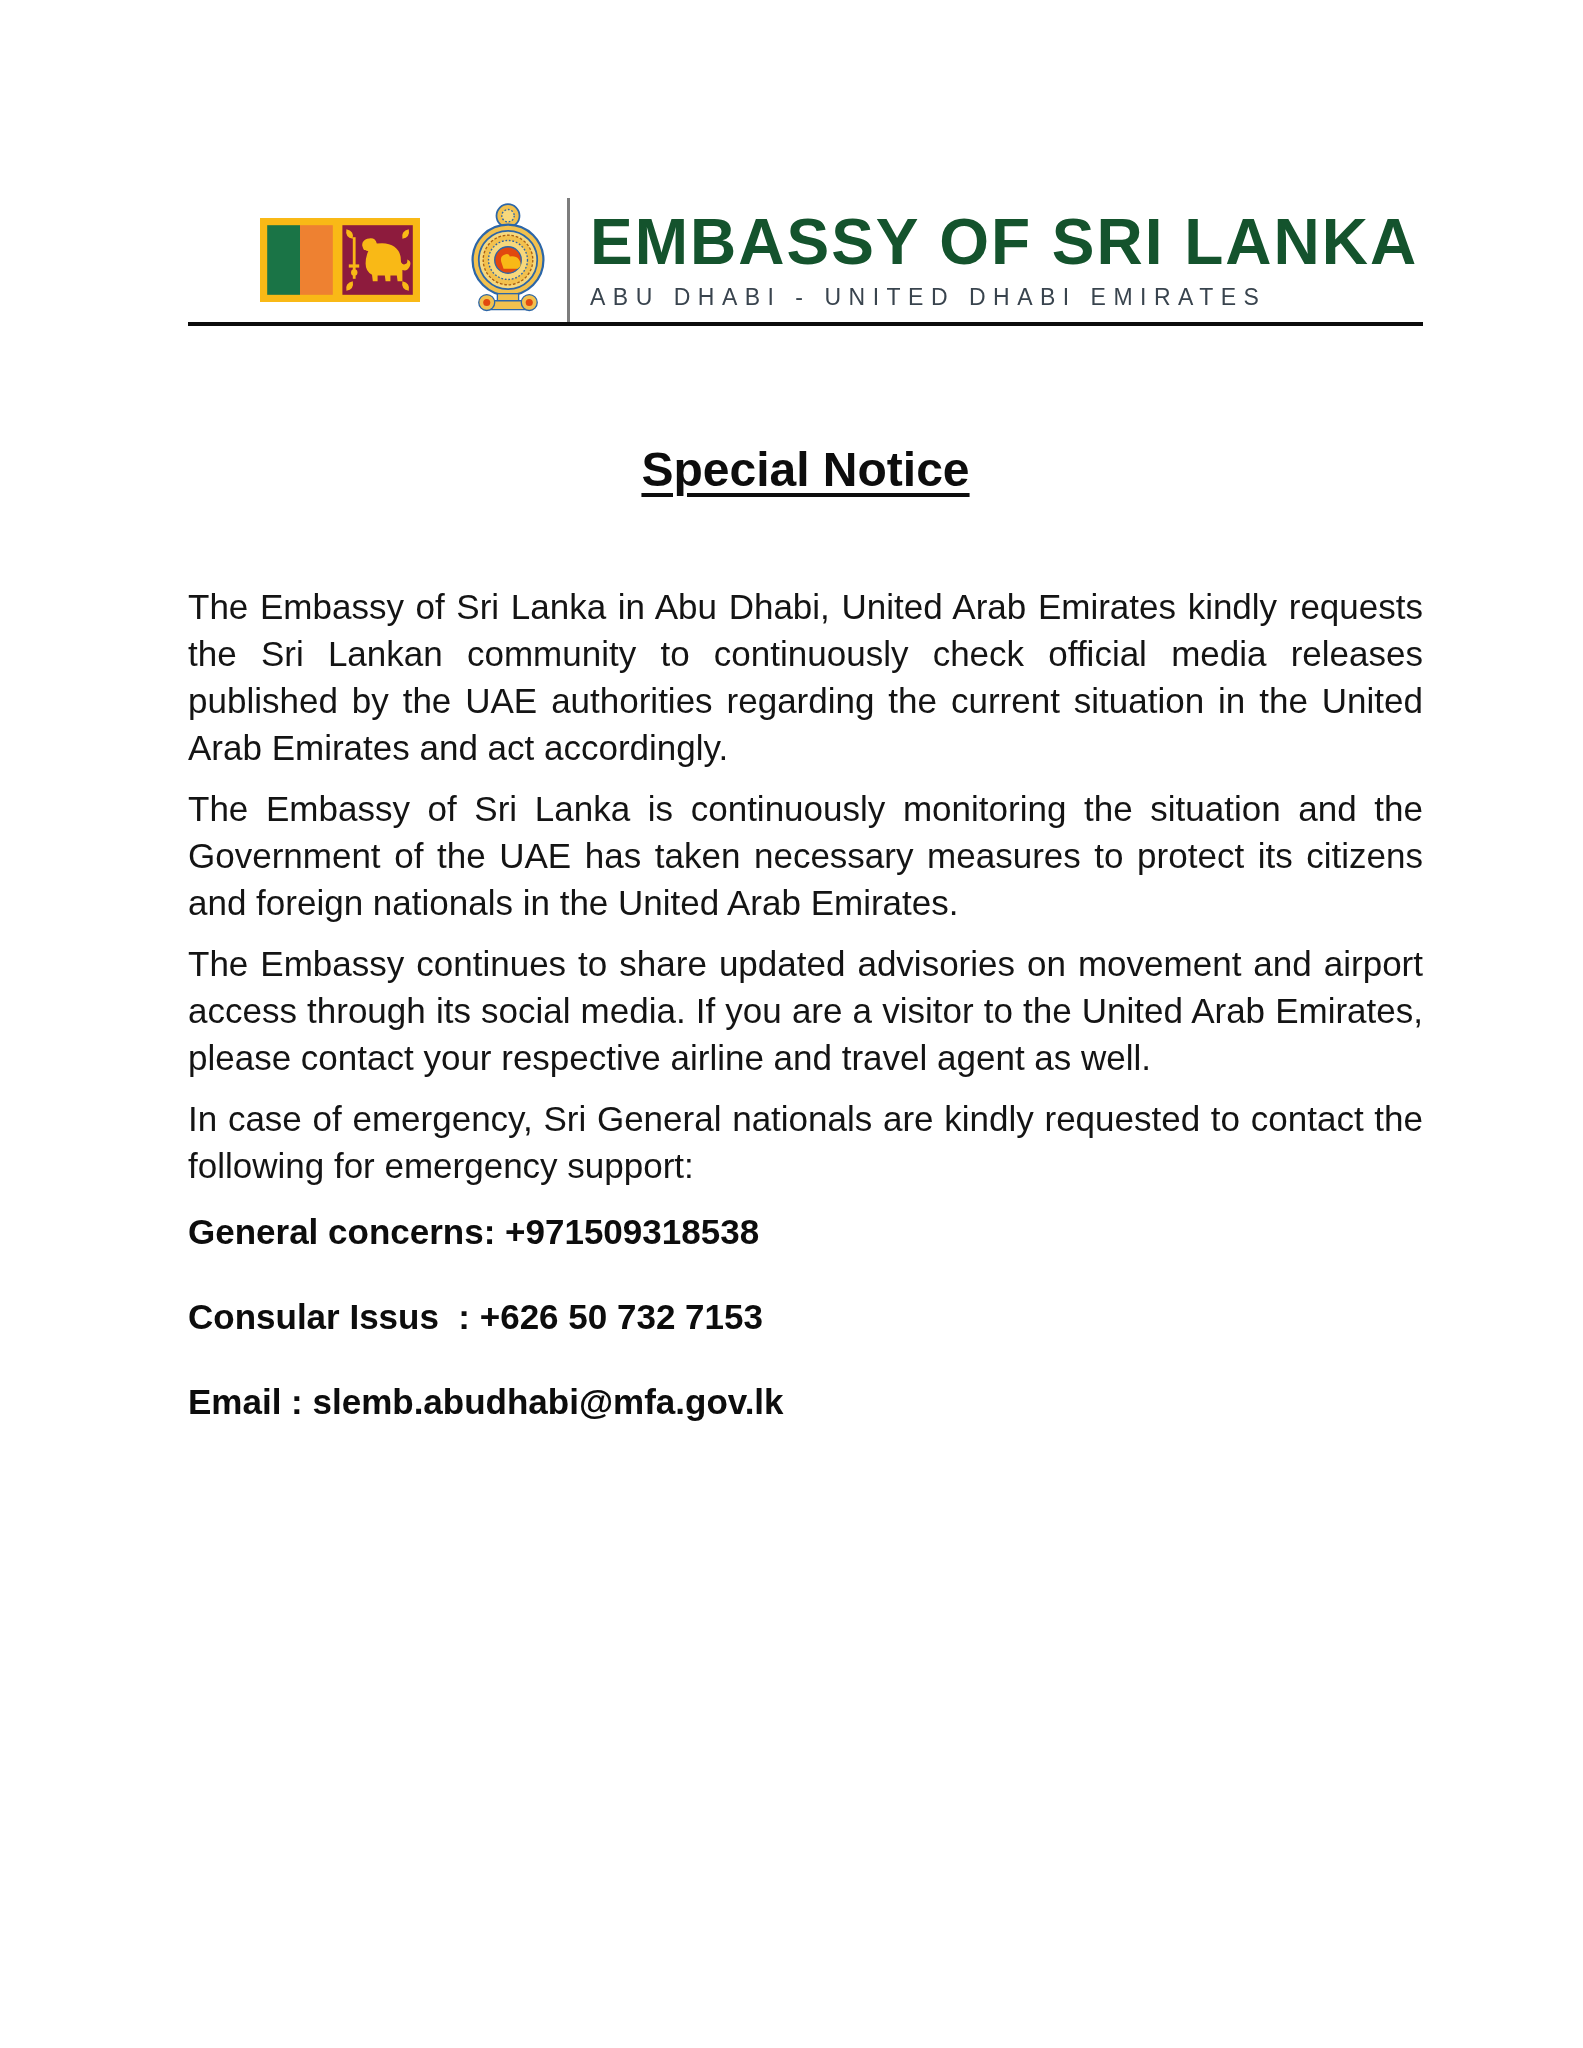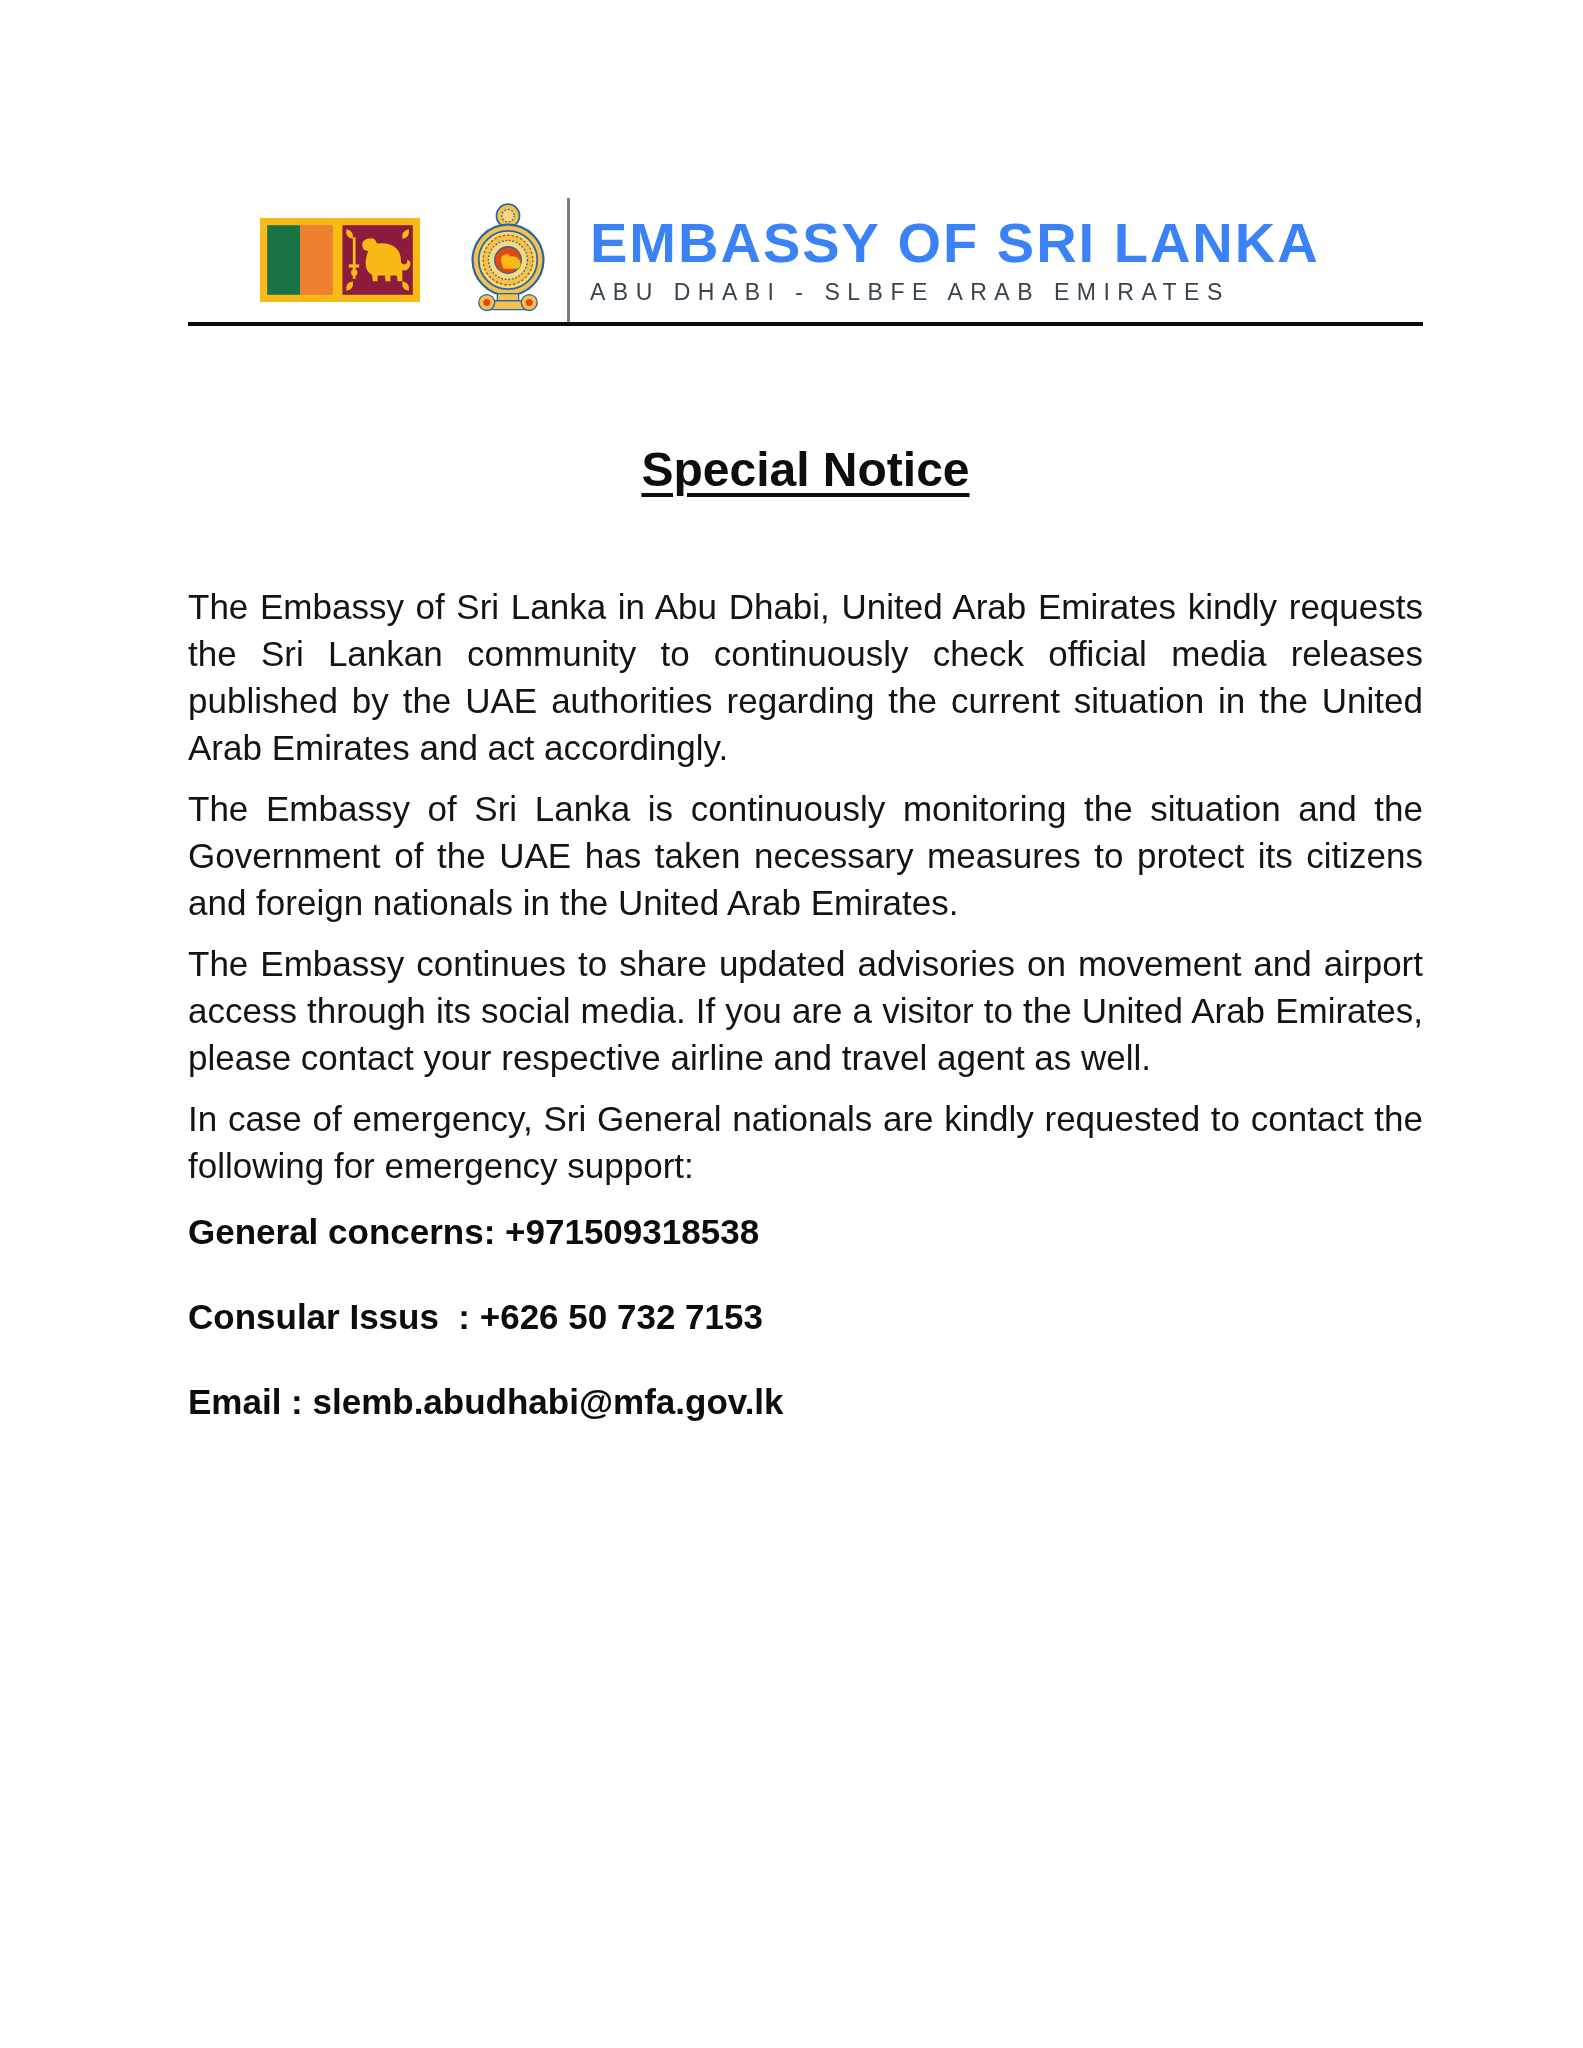--- a/index.html
+++ b/index.html
@@ -27,24 +27,24 @@
   .flag-wrap { margin-left: 72px; flex: 0 0 auto; line-height: 0; }
   .emblem-wrap { margin-left: 43px; flex: 0 0 auto; line-height: 0; }
   .v-divider {
     width: 3px; height: 124px;
     background: #7d7d7d;
     margin-left: 14px;
     flex: 0 0 auto;
   }
   .org-block { margin-left: 20px; flex: 0 0 auto; }
   .org-name {
-    font-size: 56px;
+    font-size: 64px;
     font-weight: 700;
     letter-spacing: 2px;
-    color: #3b82f6;
+    color: #14532d;
     line-height: 1.05;
     white-space: nowrap;
   }
   .org-location {
     margin-top: 7px;
     font-size: 23px;
     font-weight: 500;
     letter-spacing: 7.5px;
     color: #39444e;
     white-space: nowrap;
@@ -134,21 +134,21 @@
         <circle cx="74" cy="118" r="9" fill="#F2C14E" stroke="#2C66A8" stroke-width="1.5"></circle>
         <circle cx="26" cy="118" r="4" fill="#E1490F"></circle>
         <circle cx="74" cy="118" r="4" fill="#E1490F"></circle>
       </svg>
     </span>
 
     <span class="v-divider"></span>
 
     <span class="org-block">
       <div class="org-name">EMBASSY OF SRI LANKA</div>
-      <div class="org-location">ABU DHABI - SLBFE ARAB EMIRATES</div>
+      <div class="org-location">ABU DHABI - UNITED DHABI EMIRATES</div>
     </span>
   </header>
 
   <hr class="header-rule">
 
   <main>
     <h1 class="notice-title">Special Notice</h1>
 
     <p class="body-para first">The Embassy of Sri Lanka in Abu Dhabi, United Arab Emirates kindly requests the Sri Lankan community to continuously check official media releases published by the UAE authorities regarding the current situation in the United Arab Emirates and act accordingly.</p>
     <p class="body-para">The Embassy of Sri Lanka is continuously monitoring the situation and the Government of the UAE has taken necessary measures to protect its citizens and foreign nationals in the United Arab Emirates.</p>

